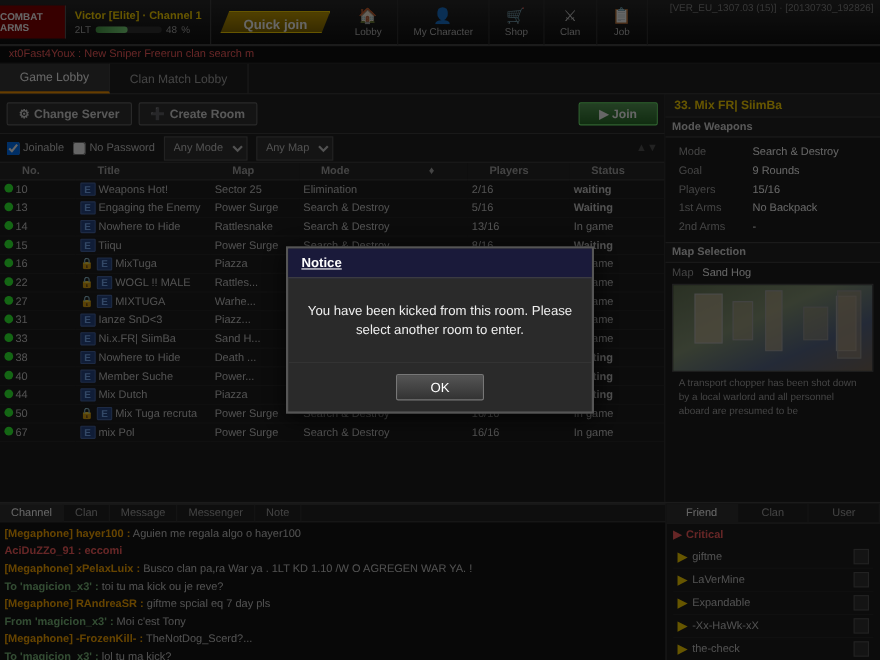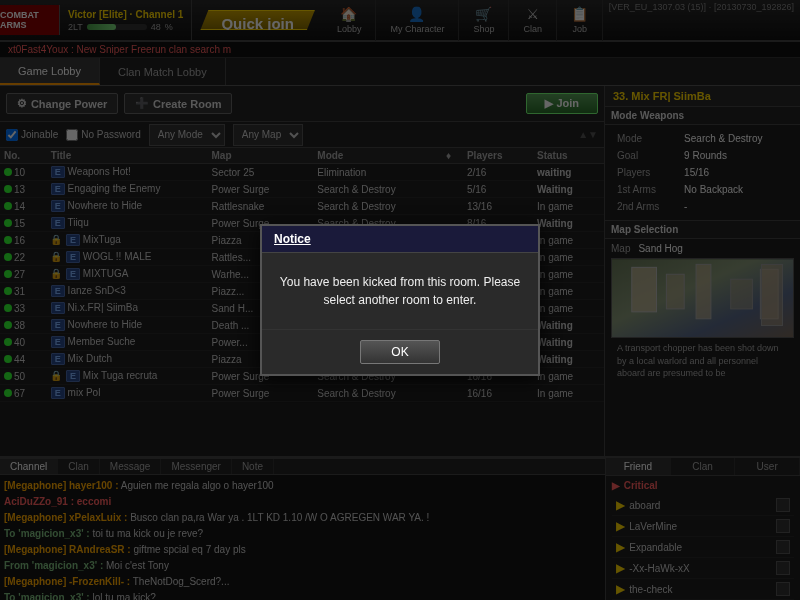--- a/index.html
+++ b/index.html
@@ -44,21 +44,21 @@
     }
     .player-name { color: #ffd700; font-weight: bold; font-size: 10px; }
     .player-rank { font-size: 9px; color: #aaa; }
     .exp-bar-container { width: 60px; height: 6px; background: #333; border-radius: 3px; }
     .exp-bar { width: 48%; height: 100%; background: linear-gradient(90deg, #4a9f4a, #7fdf7f); border-radius: 3px; }
     .quick-join-btn {
       background: linear-gradient(180deg, #c8a000 0%, #8b6e00 100%);
       border: 1px solid #ffd700;
       color: #fff;
       font-weight: bold;
-      font-size: 15px;
+      font-size: 12px;
       padding: 4px 20px;
       cursor: pointer;
       margin: 0 8px;
       height: 20px;
       clip-path: polygon(8px 0%, 100% 0%, calc(100% - 8px) 100%, 0% 100%);
     }
     .nav-btn {
       display: flex;
       flex-direction: column;
       align-items: center;
@@ -168,21 +168,21 @@
     .checkbox-label { display: flex; align-items: center; gap: 3px; cursor: pointer; }
     .checkbox-label input { width: 12px; height: 12px; }
 
     
     .rooms-table { flex: 1; overflow-y: auto; }
     .rooms-table table { width: 100%; border-collapse: collapse; }
     .rooms-table th {
       background: #2a2a2a;
       color: #aaa;
       font-size: 10px;
-      padding: 2px 4px;
+      padding: 2px 20px;
       border-bottom: 1px solid #444;
       text-align: left;
       position: sticky;
       top: 0;
     }
     .rooms-table td {
       padding: 2px 4px;
       border-bottom: 1px solid #2a2a2a;
       font-size: 10px;
       color: #ccc;
@@ -457,21 +457,21 @@
   </div>
 </div>
 
 <div style="display:flex;height:370px;">
 
   <div class="left-panel">
 
     <div class="toolbar">
       <button class="toolbar-btn">
         <span>⚙</span>
-        <span>Change Power</span>
+        <span>Change Server</span>
       </button>
       <button class="toolbar-btn">
         <span>➕</span>
         <span>Create Room</span>
       </button>
       <div class="spacer"></div>
       <button class="join-btn">
         <span>▶</span>
         <span>Join</span>
       </button>
@@ -802,21 +802,21 @@
       </div>
     </div>
     <div class="critical-section">
       <div class="critical-header">
         <span>▶</span>
         <span>Critical</span>
       </div>
       <div id="friends-list">
           <div class="friend-item">
     <span class="friend-arrow">▶</span>
-    <span class="friend-name">aboard</span>
+    <span class="friend-name">giftme</span>
     <div class="friend-icon"></div>
   </div>
           <div class="friend-item">
     <span class="friend-arrow">▶</span>
     <span class="friend-name">LaVerMine</span>
     <div class="friend-icon"></div>
   </div>
           <div class="friend-item">
     <span class="friend-arrow">▶</span>
     <span class="friend-name">Expandable</span>

